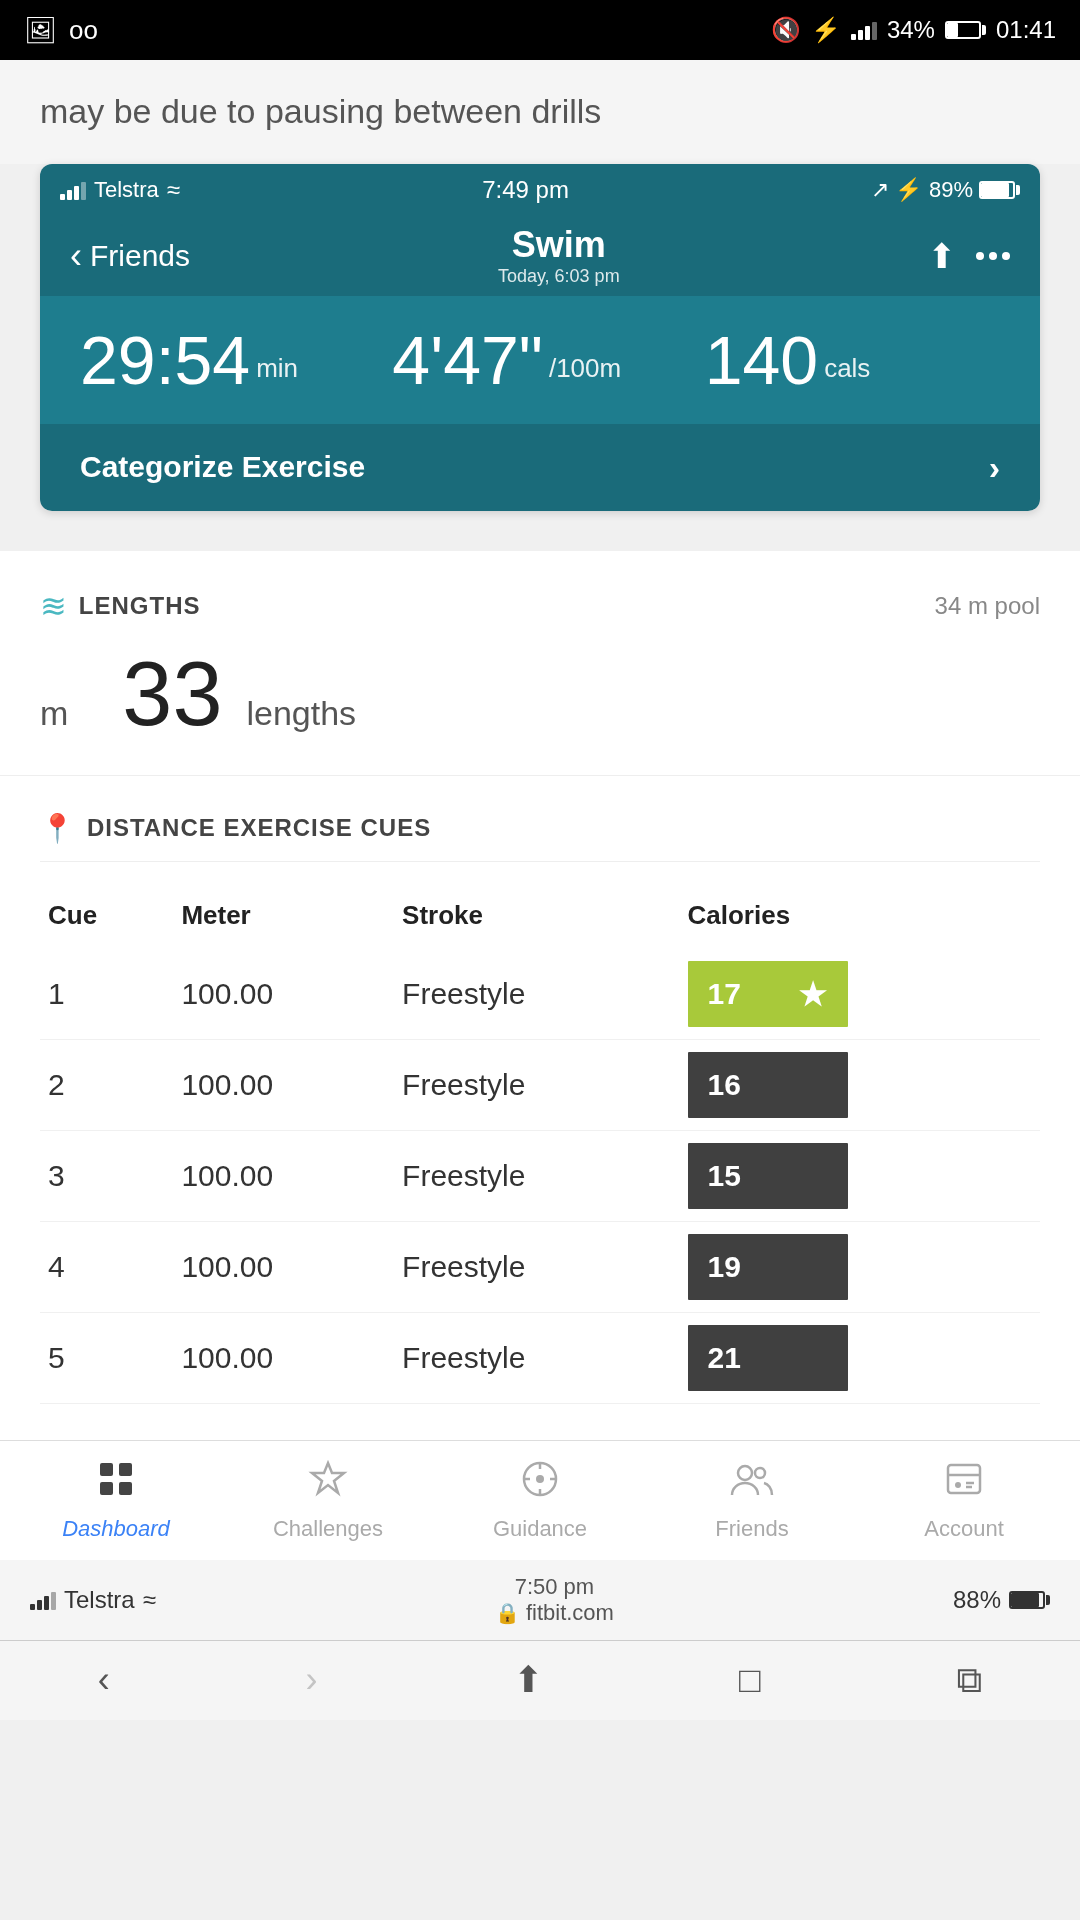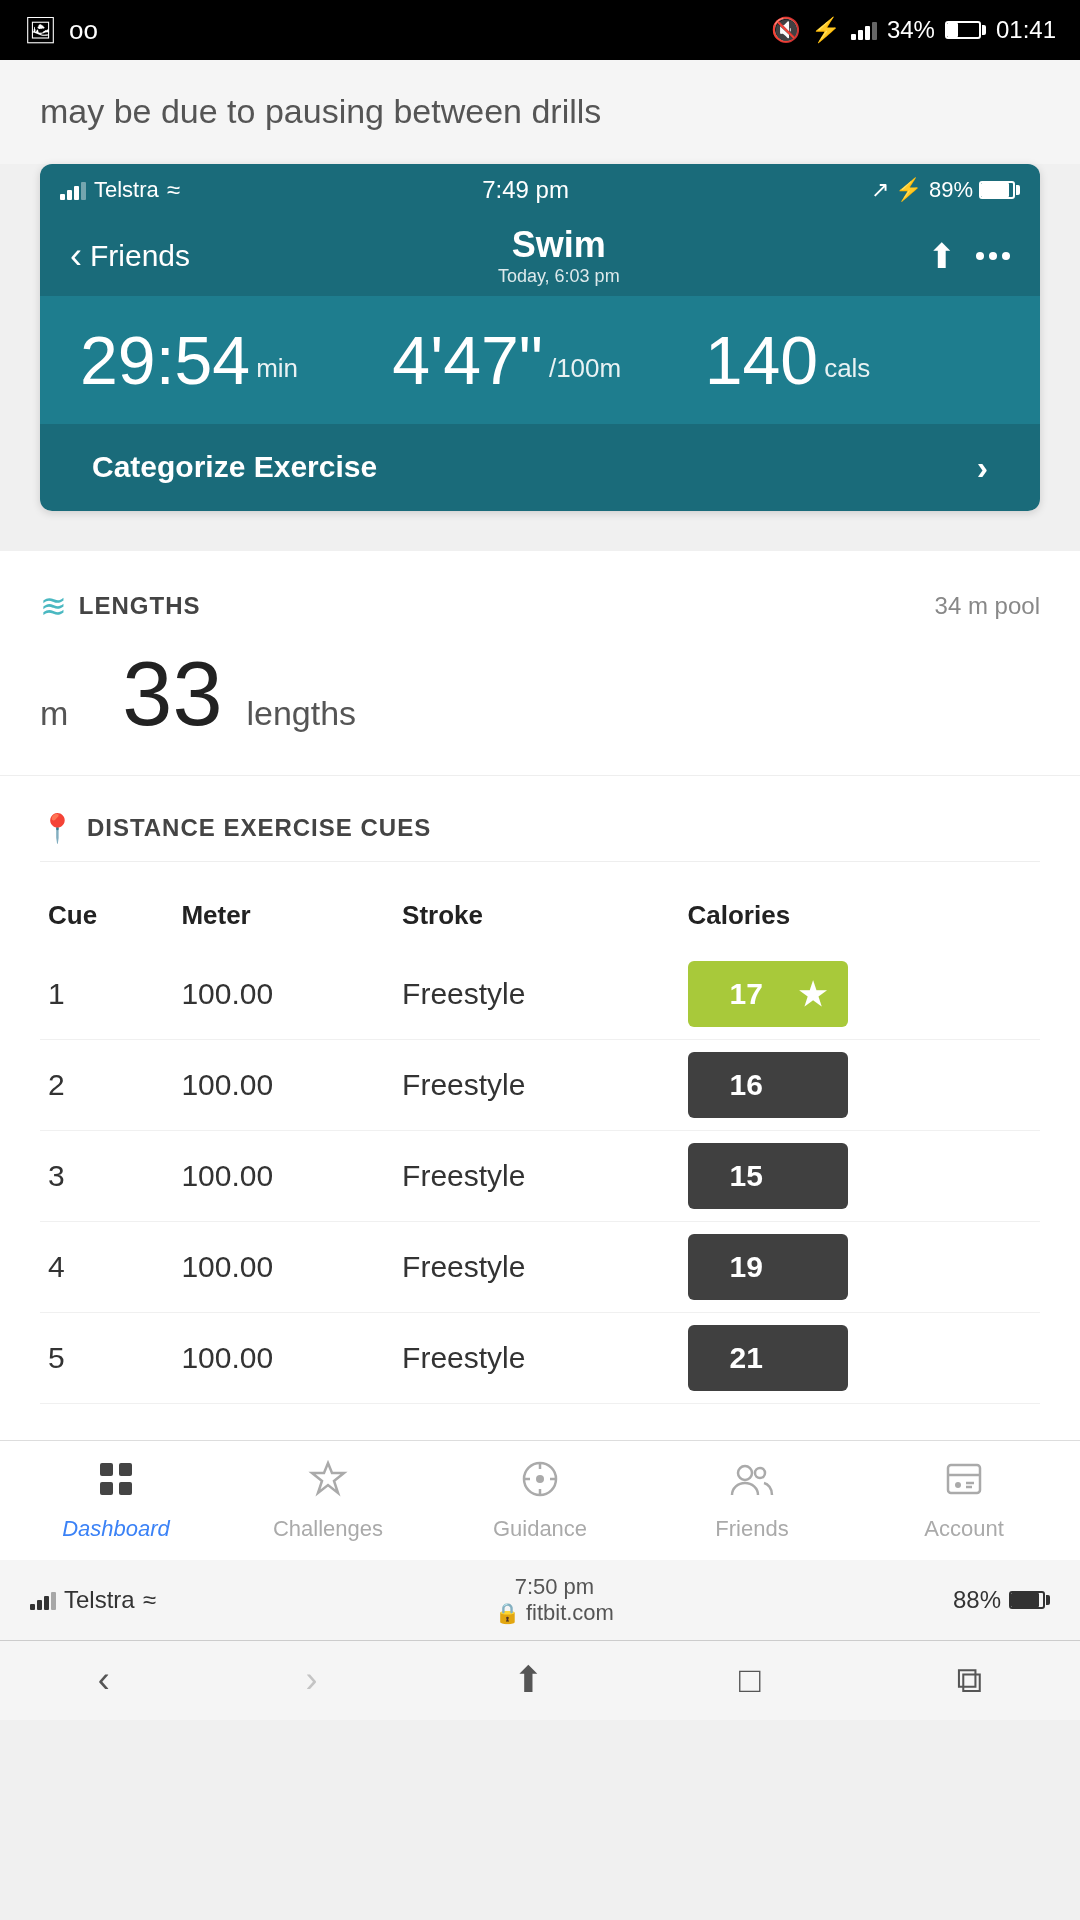--- a/index.html
+++ b/index.html
@@ -136,21 +136,21 @@
     }
     .stat-item .stat-unit {
       font-size: 26px;
       margin-bottom: 10px;
       opacity: 0.9;
     }
 
     
     .categorize-bar {
       background: #1a6b7a;
-      padding: 24px 52px;
+      padding: 24px 40px;
       display: flex;
       align-items: center;
       justify-content: space-between;
       color: #fff;
       font-size: 30px;
       font-weight: 600;
     }
 
     
     .content-area {
@@ -251,22 +251,22 @@
       font-size: 30px;
       color: #333;
       padding: 12px 8px;
       vertical-align: middle;
     }
     .cues-table tbody tr {
       border-bottom: 1px solid #f0f0f0;
     }
     .cal-badge {
       display: inline-block;
-      padding: 16px 42px;
-      border-radius: 6px;
+      padding: 16px 20px;
+      border-radius: 1px;
       color: #fff;
       font-size: 30px;
       font-weight: 600;
       min-width: 160px;
       text-align: left;
       position: relative;
     }
     .cal-badge.featured {
       background: #a8c93a;
     }

